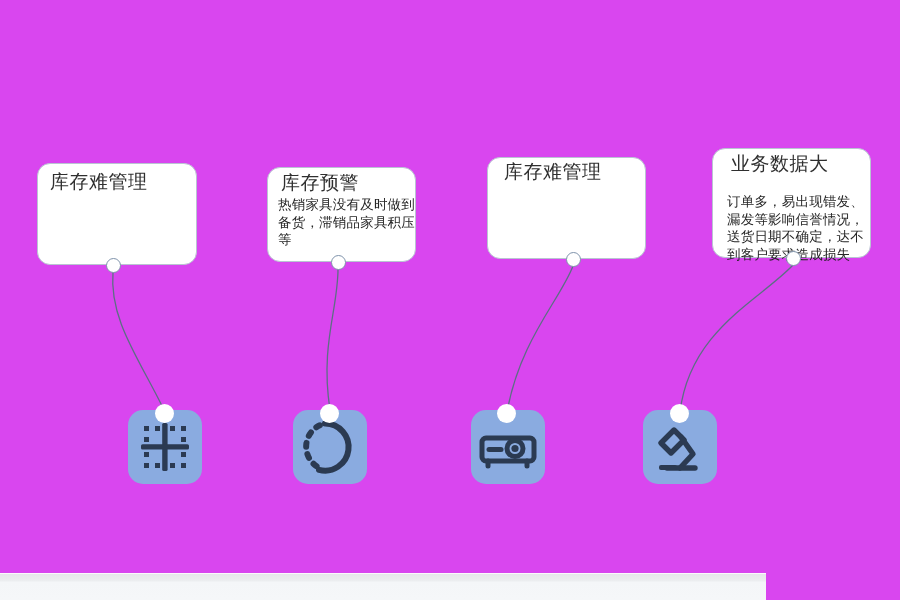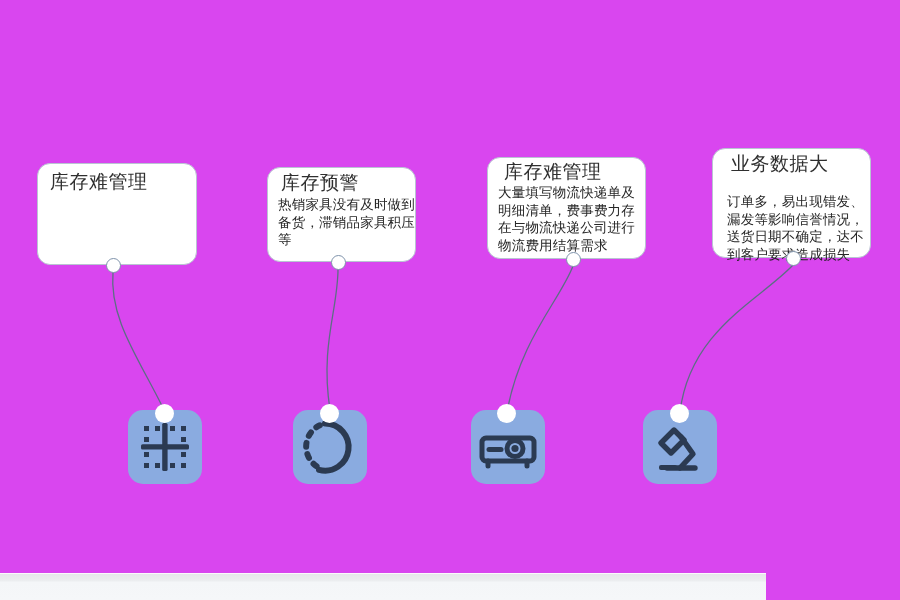--- a/index.html
+++ b/index.html
@@ -152,21 +152,20 @@
   <div class="card-anchor" style="left:106px; top:258px;"></div>
 
   <div class="card" id="card-2">
     <div class="card-title">库存预警</div>
     <div class="card-body">热销家具没有及时做到备货，滞销品家具积压等</div>
   </div>
   <div class="card-anchor" style="left:331px; top:255px;"></div>
 
   <div class="card" id="card-3">
     <div class="card-title">库存难管理</div>
-    <div class="card-body">大量填写物流快递单及明细清单，费事费力存在与物流快递公司进行物流费用结算需求</div>
   </div>
   <div class="card-anchor" style="left:566px; top:252px;"></div>
 
   <div class="card" id="card-4">
     <div class="card-title">业务数据大</div>
     <div class="card-body">订单多，易出现错发、漏发等影响信誉情况，送货日期不确定，达不到客户要求造成损失</div>
   </div>
   <div class="card-anchor" style="left:786px; top:251px;"></div>
 
   <div class="tile" id="tile-1">

